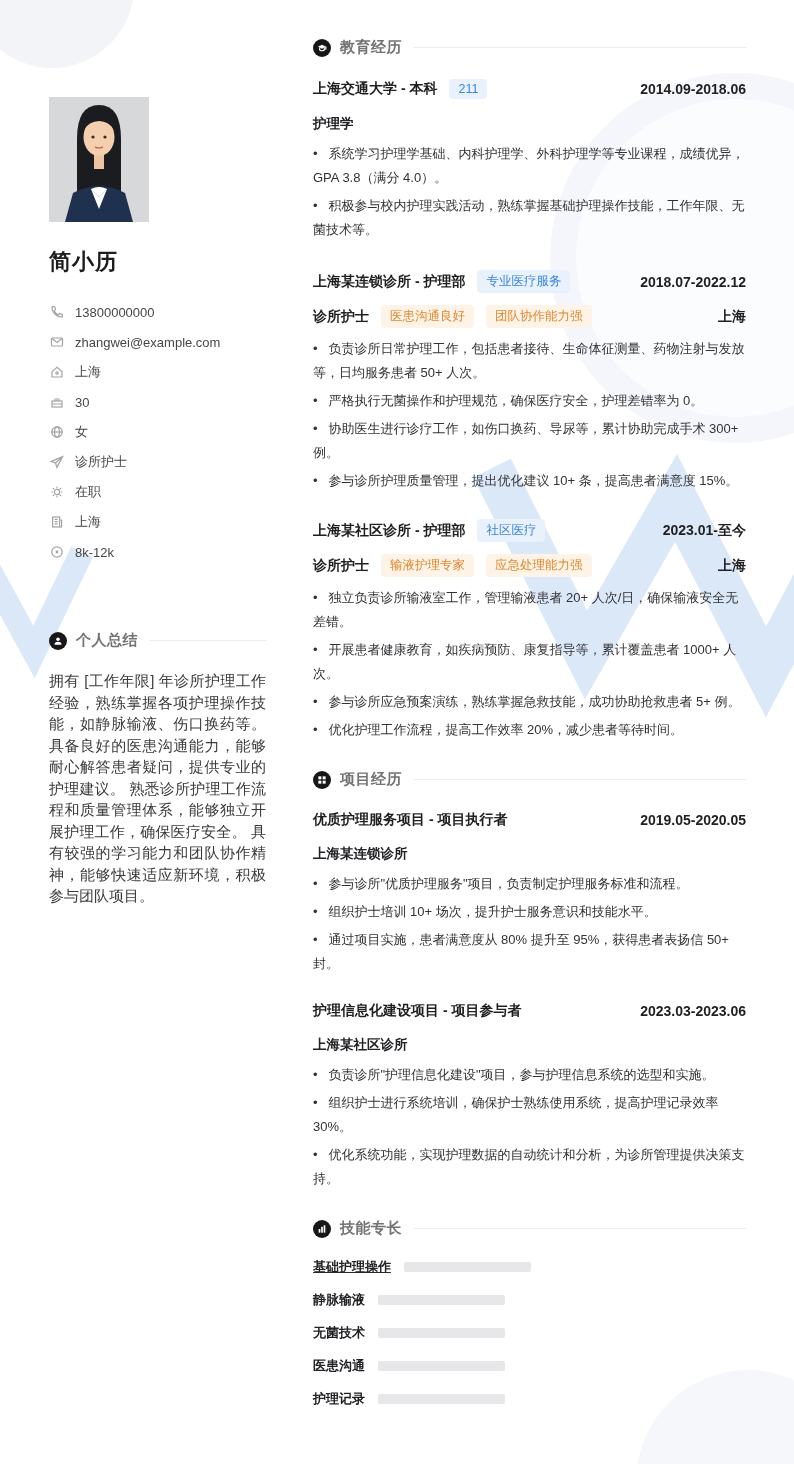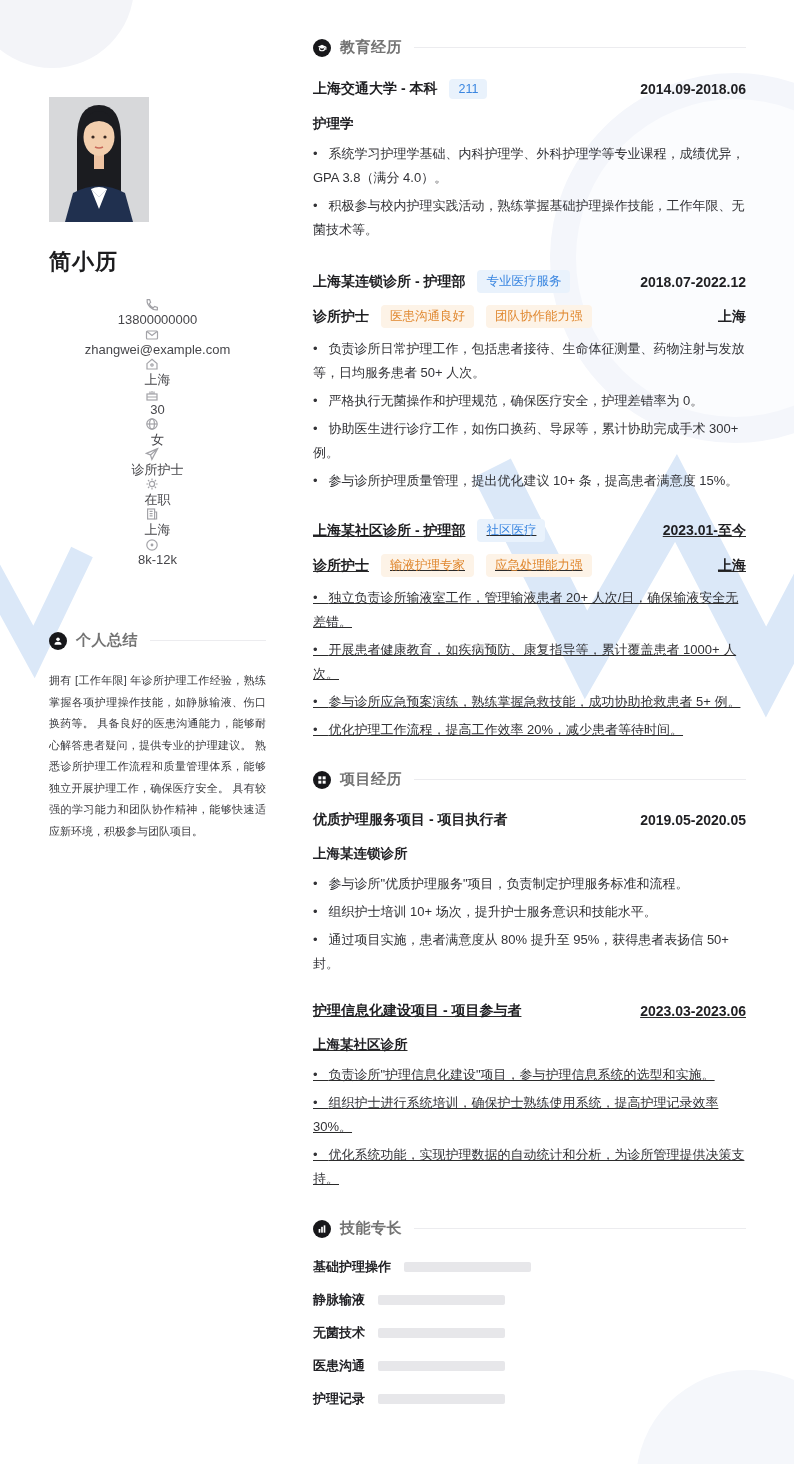--- a/index.html
+++ b/index.html
@@ -15,53 +15,53 @@
   .deco{position:absolute;z-index:0;pointer-events:none;}
   .wm-stroke{stroke:var(--watermark);fill:none;stroke-linejoin:miter;}
   .col{position:absolute;top:0;z-index:1;}
   .sidebar{left:49px;width:217px;}
   .main{left:313px;width:433px;}
 
   
   .photo{margin-top:97px;width:100px;height:125px;display:block;}
   .name{margin-top:25px;font-size:22px;font-weight:bold;color:#1c1c1e;letter-spacing:1px;}
   .contact{list-style:none;margin-top:20px;}
-  .contact li{display:flex;align-items:center;height:30px;font-size:13px;color:#46464a;flex-direction:column;}
+  .contact li{display:flex;align-items:center;height:30px;font-size:13px;color:#46464a;}
   .contact .cicon{width:15px;height:15px;margin-right:11px;display:inline-flex;align-items:center;justify-content:center;}
   .contact .cicon svg{width:14px;height:14px;stroke:#a3a3a8;fill:none;stroke-width:1.2;}
   .summary-sec{margin-top:64px;}
-  .summary-text{margin-top:20px;font-size:11px;line-height:21.5px;color:#3a3a3e;text-align:justify;}
+  .summary-text{margin-top:20px;font-size:15px;line-height:21.5px;color:#3a3a3e;text-align:justify;}
 
   
   .sec-head{display:flex;align-items:center;}
   .sec-icon{width:18px;height:18px;border-radius:50%;background:#17171a;display:inline-flex;align-items:center;justify-content:center;flex:0 0 18px;}
   .sec-icon svg{width:10px;height:10px;stroke:#fff;fill:none;stroke-width:1.4;stroke-linecap:round;stroke-linejoin:round;}
   .sec-title{margin-left:9px;font-size:15px;font-weight:bold;color:#737373;letter-spacing:.5px;}
   .sec-line{flex:1;height:1px;background:#ececef;margin-left:12px;}
 
   
   .sec{margin-top:28px;}
   .sec.first{margin-top:38px;}
   .entry{margin-top:22px;}
-  .entry + .entry{margin-top:26px;text-decoration:underline;}
+  .entry + .entry{margin-top:26px;}
   .erow{display:flex;align-items:center;margin-top:12px;}
   .erow.top{margin-top:8px;}
   .etitle{font-size:14px;font-weight:bold;color:#1f1f22;}
   .edate{margin-left:auto;font-size:14px;font-weight:bold;color:#1f1f22;white-space:nowrap;}
   .tag{font-size:12.5px;border-radius:4px;padding:3px 9px;margin-left:12px;white-space:nowrap;}
   .tag-blue{color:var(--tag-blue-text);background:var(--tag-blue-bg);}
   .tag-orange{color:var(--tag-orange-text);background:var(--tag-orange-bg);}
   .subtitle{margin-top:16px;font-size:13.5px;font-weight:bold;color:#222226;}
   ul.bullets{list-style:none;margin-top:9px;}
   ul.bullets li{font-size:13px;line-height:24px;margin:4px 0;color:#323236;}
   ul.bullets li::before{content:"\2022\a0\a0\a0";color:#323236;}
 
   
   .skill-row{display:flex;align-items:center;height:18px;margin-top:15px;}
-  .skill-row.first{margin-top:20px;}
+  .skill-row.first{margin-top:20px;text-decoration:underline;}
   .skill-label{font-size:13px;font-weight:bold;color:#222226;margin-right:13px;}
   .skill-track{width:127px;height:10px;border-radius:2px;background:var(--skill-track);overflow:hidden;}
   .skill-fill{height:100%;background:var(--skill-fill);}
 </style>
 </head>
 <body>
 
 <div class="page">
 
   <svg class="deco" width="794" height="1464" viewBox="0 0 794 1464" style="left:0;top:0;">

